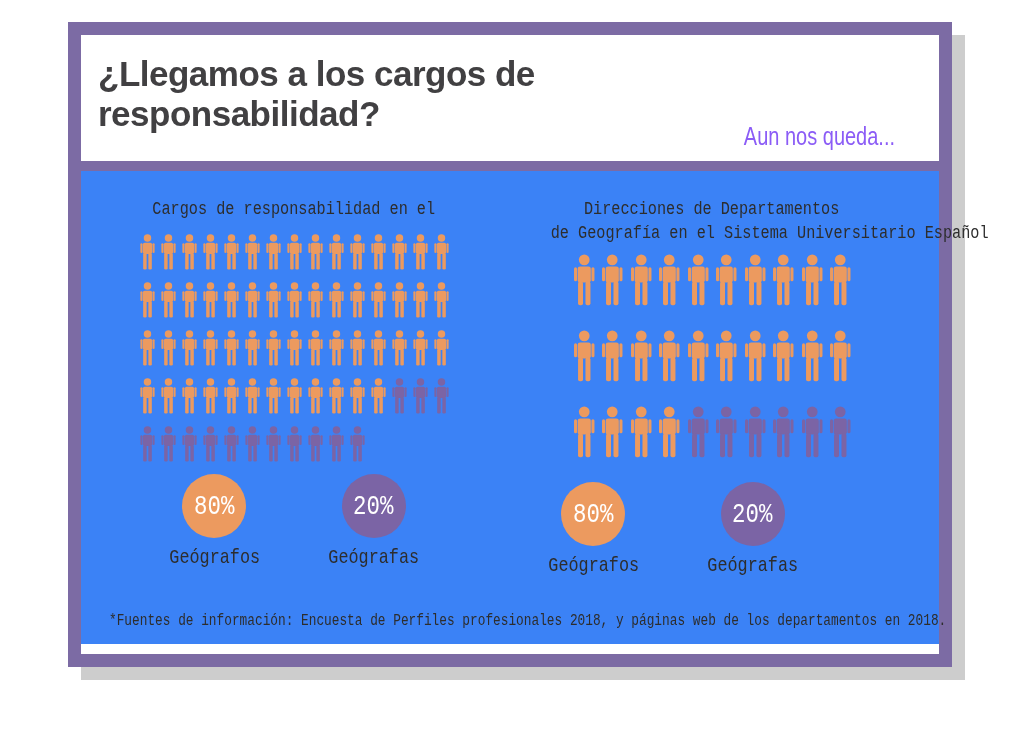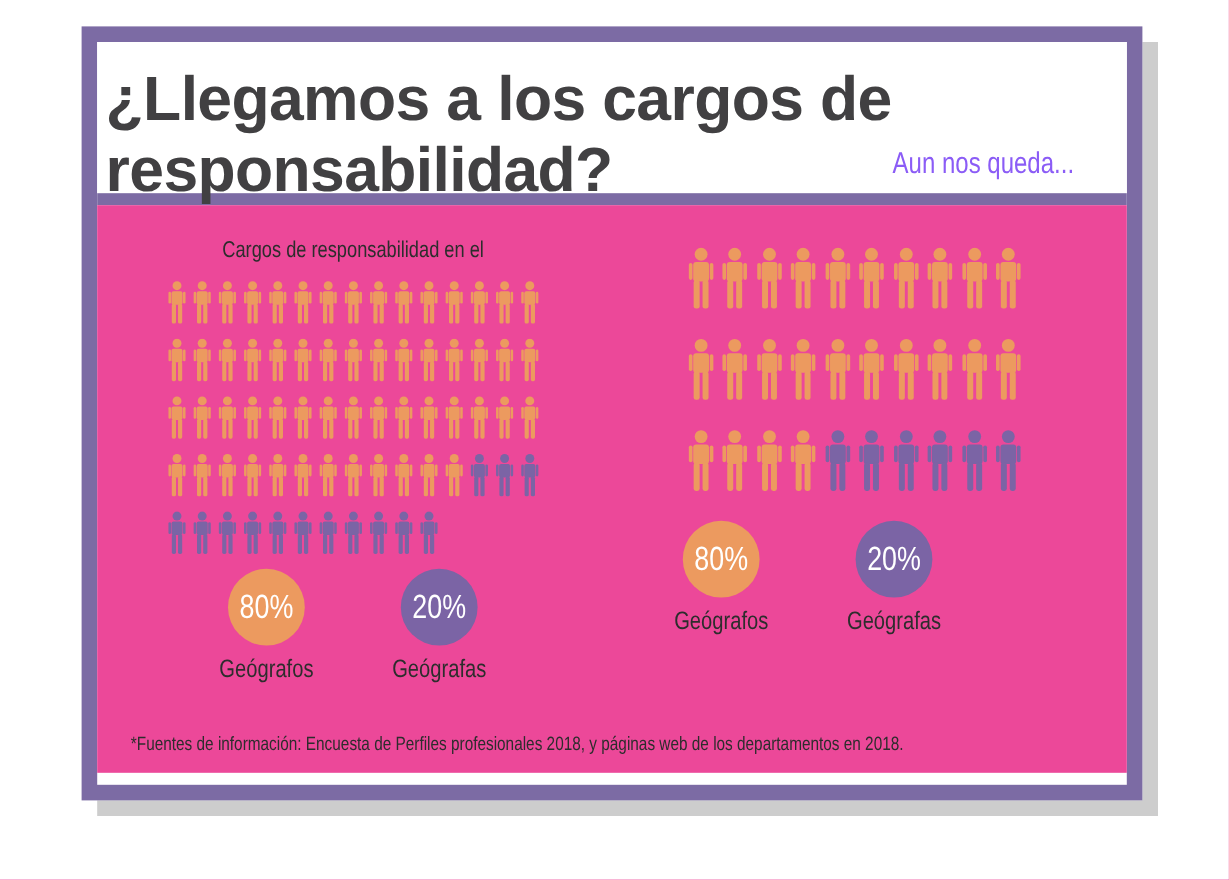--- a/index.html
+++ b/index.html
@@ -8,31 +8,31 @@
     font-family:"Liberation Sans", sans-serif;overflow:hidden;
   }
   .frame{
     position:absolute;left:68px;top:22px;width:858px;height:619px;
     background:#fff;border:13px solid #7C6BA4;
     box-shadow:13px 13px 0 0 #CDCDCD;
   }
   
   .header{position:relative;height:136px;border-bottom:10px solid #7C6BA4;box-sizing:border-box;background:#fff;}
   .page-title{
-    margin:0;padding:19px 0 0 7px;font-size:52px;line-height:1.14;
+    margin:0;padding:19px 0 0 17px;font-size:35px;line-height:1.14;
     font-weight:bold;color:#414042;letter-spacing:-0.5px;
   }
   .t-line{display:block;}
   .subtitle{position:absolute;right:44px;bottom:10px;font-size:25px;color:#8b5cf6;white-space:nowrap;}
   
   .cx{display:inline-block;transform:scaleX(.8);transform-origin:center;white-space:nowrap;}
   .cx-left{transform-origin:left center;}
   .cx-right{transform-origin:right center;}
   
-  .main{position:relative;height:473px;background:#ec4899;}
+  .main{position:relative;height:473px;background:#3b82f6;font-family:Liberation Mono, monospace;}
   .charts{display:flex;padding-top:26px;}
   .chart{text-align:center;}
   .chart--sm{width:400px;margin-left:13px;}
   .chart--lg{width:432px;margin-left:2px;}
   .chart-title{font-size:19px;line-height:1.3;color:#2D2D2D;}
   .chart-title div{height:24px;}
   .picto-rows{margin:13px auto 0;}
   .chart--sm .picto-rows{width:311px;}
   .chart--lg .picto-rows{width:281px;margin-top:9px;}
   .picto-row{display:flex;gap:4px;}
@@ -818,20 +818,24 @@
             <div class="legend-item">
               <div class="legend-circle" style="background:#7B64A5">
                 <span class="cx">20%</span>
               </div>
               <div class="legend-label"><span class="cx">Geógrafas</span></div>
             </div>
           </div>
       </div>
 
       <div class="chart chart--lg">
+        <div class="chart-title">
+          <div><span class="cx">Direcciones de Departamentos</span></div>
+          <div><span class="cx">de Geografía en el Sistema Universitario Español</span></div>
+        </div>
         <div class="picto-rows">
             <div class="picto-row">
               <span class="picto-person">
                 <svg viewBox="0 0 20 46" xmlns="http://www.w3.org/2000/svg" fill="#EC9A5F">
                   <circle cx="10" cy="4.8" r="4.4"></circle>
                   <rect x="4.6" y="10.2" width="10.8" height="13.3" rx="2"></rect>
                   <rect x="1.6" y="10.8" width="2.5" height="11.6" rx="1.25"></rect>
                   <rect x="15.9" y="10.8" width="2.5" height="11.6" rx="1.25"></rect>
                   <rect x="4.9" y="22.6" width="4.1" height="19.4" rx="1.6"></rect>
                   <rect x="11" y="22.6" width="4.1" height="19.4" rx="1.6"></rect>

